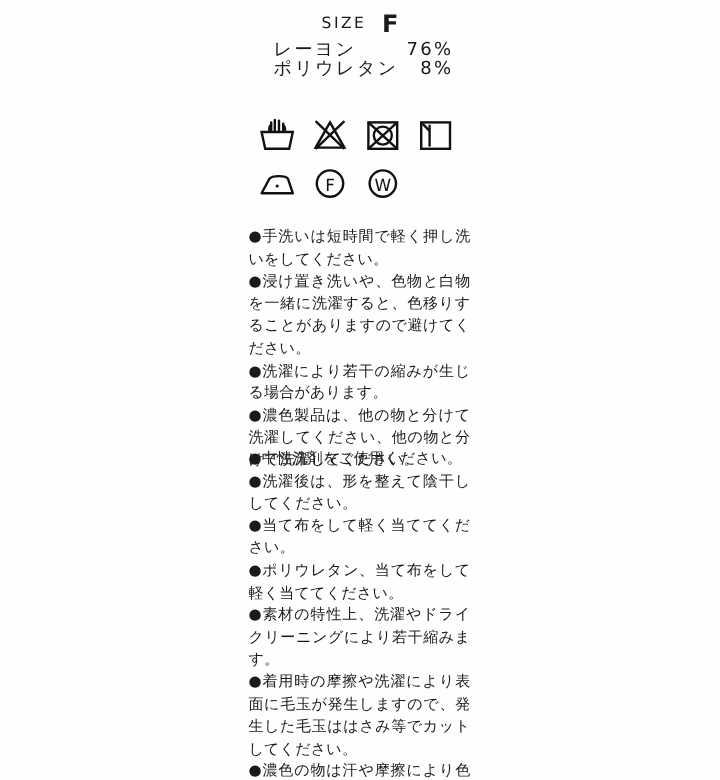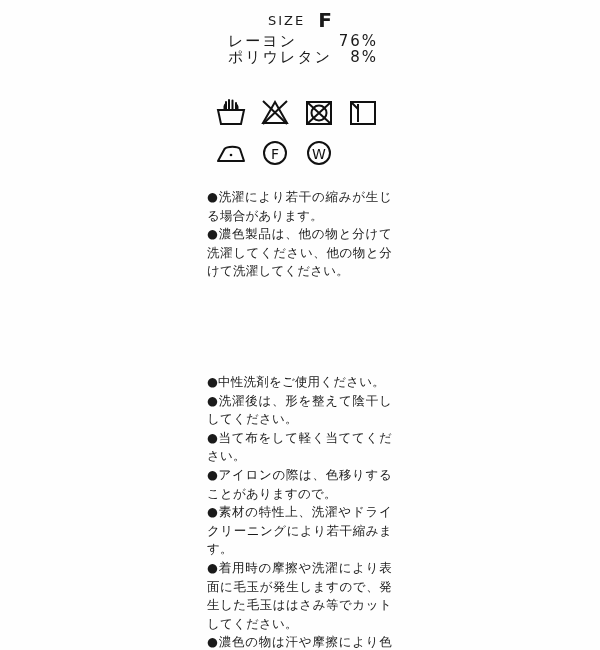--- a/index.html
+++ b/index.html
@@ -167,27 +167,29 @@
       <div class="sym">
         <svg width="32" height="32" viewBox="0 0 32 32">
           <circle cx="16" cy="17" r="11" fill="none" stroke="#111" stroke-width="2"></circle>
           <text x="16" y="23" font-family="DejaVu Sans, sans-serif" font-size="14" text-anchor="middle" fill="#111">W</text>
         </svg>
       </div>
     </div>
   </div>
 
   <div class="notes notes-1">
+    <p class="note-item">●手洗いは短時間で軽く押し洗いをしてください。</p>
+    <p class="note-item">●浸け置き洗いや、色物と白物を一緒に洗濯すると、色移りすることがありますので避けてください。</p>
     <p class="note-item">●洗濯により若干の縮みが生じる場合があります。</p>
     <p class="note-item">●濃色製品は、他の物と分けて洗濯してください、他の物と分けて洗濯してください。</p>
   </div>
 
   <div class="notes notes-2">
     <p class="note-item">●中性洗剤をご使用ください。</p>
     <p class="note-item">●洗濯後は、形を整えて陰干ししてください。</p>
     <p class="note-item">●当て布をして軽く当ててください。</p>
-    <p class="note-item">●アイロンの際は、色移りすることがありますので。</p>
+    <p class="note-item">●ポリウレタン、当て布をして軽く当ててください。</p>
     <p class="note-item">●素材の特性上、洗濯やドライクリーニングにより若干縮みます。</p>
     <p class="note-item">●着用時の摩擦や洗濯により表面に毛玉が発生しますので、発生した毛玉ははさみ等でカットしてください。</p>
     <p class="note-item">●濃色の物は汗や摩擦により色落ちすることがありま</p>
   </div>
 
 </div>
 
 </body></html>

